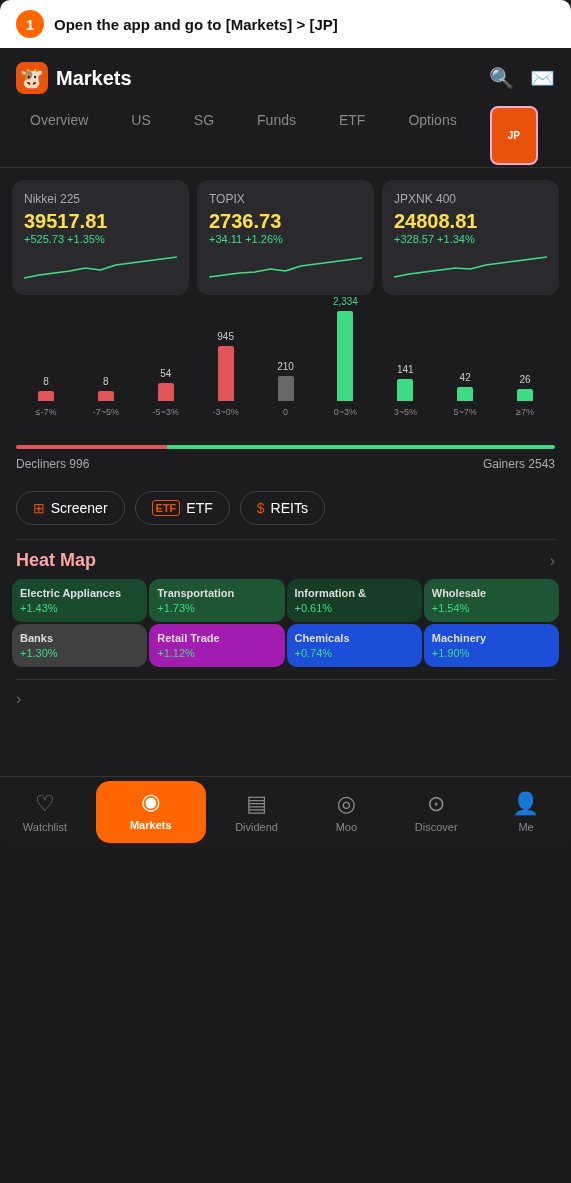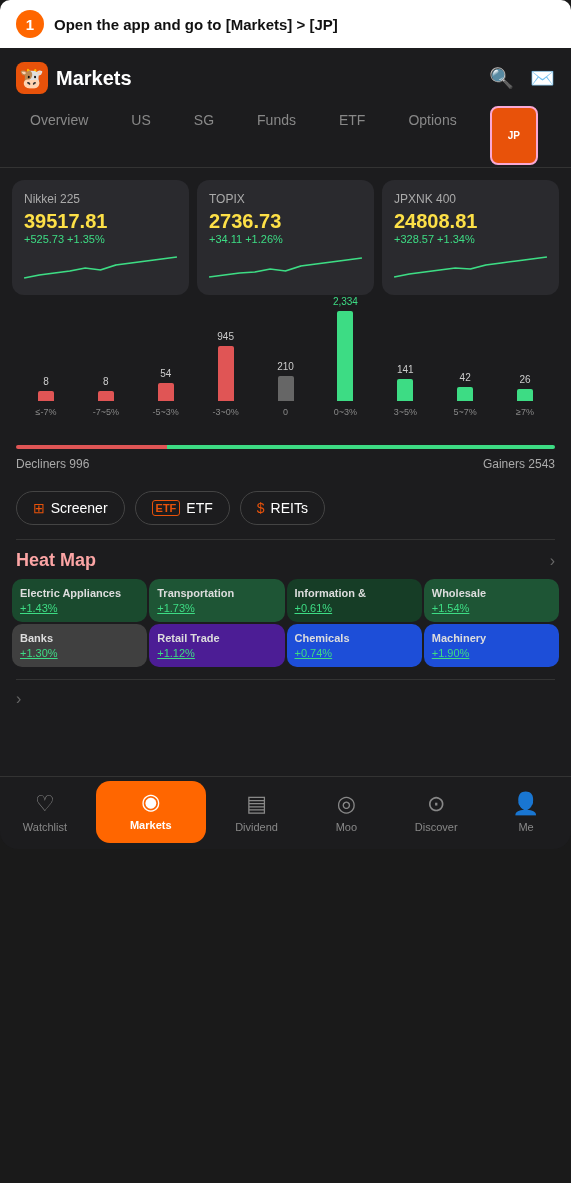--- a/index.html
+++ b/index.html
@@ -230,21 +230,21 @@
     .heat-cell {
       background: #1a4a2e;
       border-radius: 10px;
       padding: 8px;
       cursor: pointer;
     }
     .heat-cell-name {
       font-size: 11px; color: #ddd; font-weight: 600; line-height: 1.2;
     }
     .heat-cell-value {
-      font-size: 11px; color: #3ddc84; margin-top: 2px; text-decoration: underline;
+      font-size: 11px; color: #3ddc84; margin-top: 2px;
     }
 
     
     .bottom-nav {
       display: flex;
       background: #1c1c1e;
       border-top: 1px solid #333;
       padding: 8px 0 10px;
     }
     .nav-item {
@@ -459,21 +459,21 @@
         <div class="heat-cell-name">Wholesale</div>
         <div class="heat-cell-value">+1.54%</div>
       </div>
     </div>
 
     <div class="heat-row" style="margin-bottom:12px;">
       <div class="heat-cell" style="background:#404040;">
         <div class="heat-cell-name">Banks</div>
         <div class="heat-cell-value">+1.30%</div>
       </div>
-      <div class="heat-cell" style="background:#4c1d95;">
+      <div class="heat-cell" style="background:#a21caf;">
         <div class="heat-cell-name">Retail Trade</div>
         <div class="heat-cell-value">+1.12%</div>
       </div>
       <div class="heat-cell" style="background:#1d4ed8;">
         <div class="heat-cell-name">Chemicals</div>
         <div class="heat-cell-value">+0.74%</div>
       </div>
       <div class="heat-cell" style="background:#1d4ed8;">
         <div class="heat-cell-name">Machinery</div>
         <div class="heat-cell-value">+1.90%</div>

